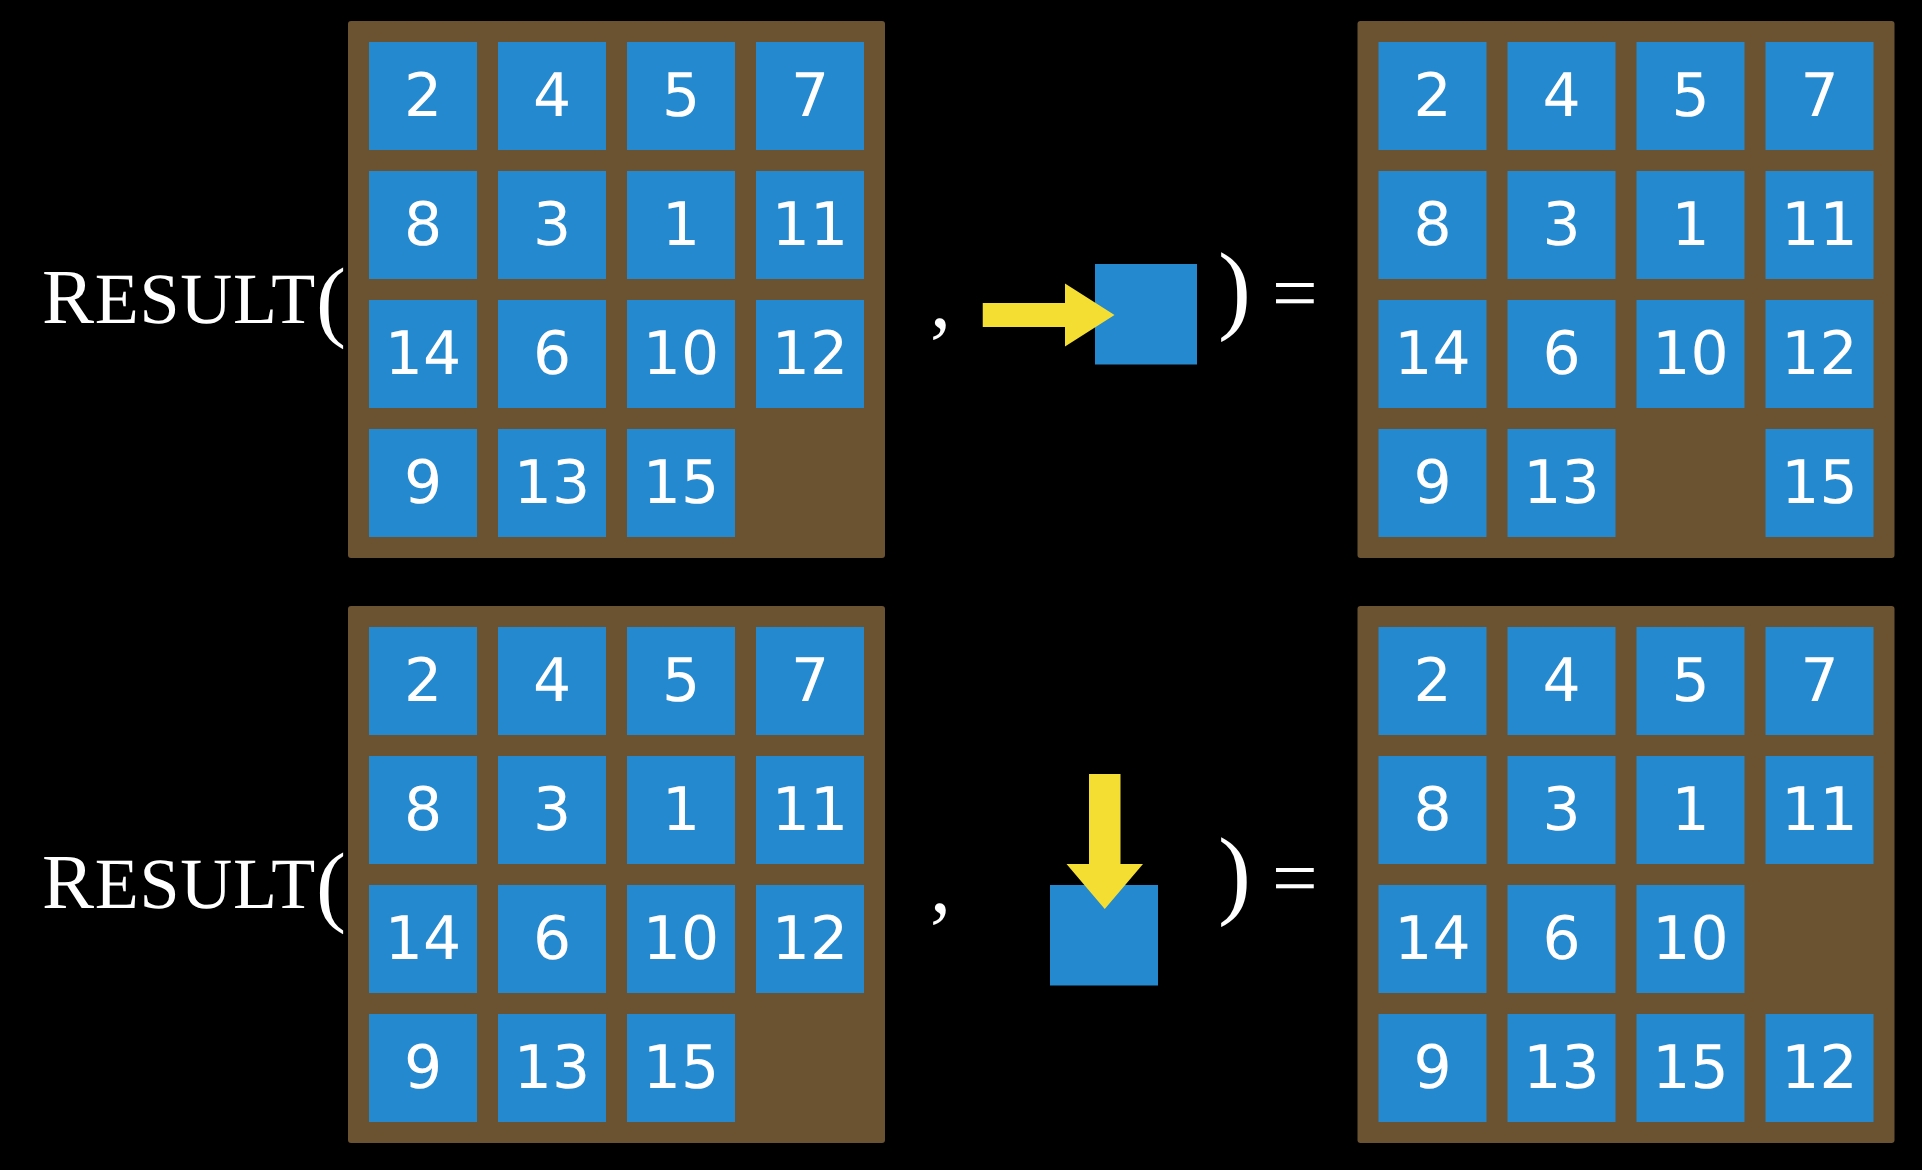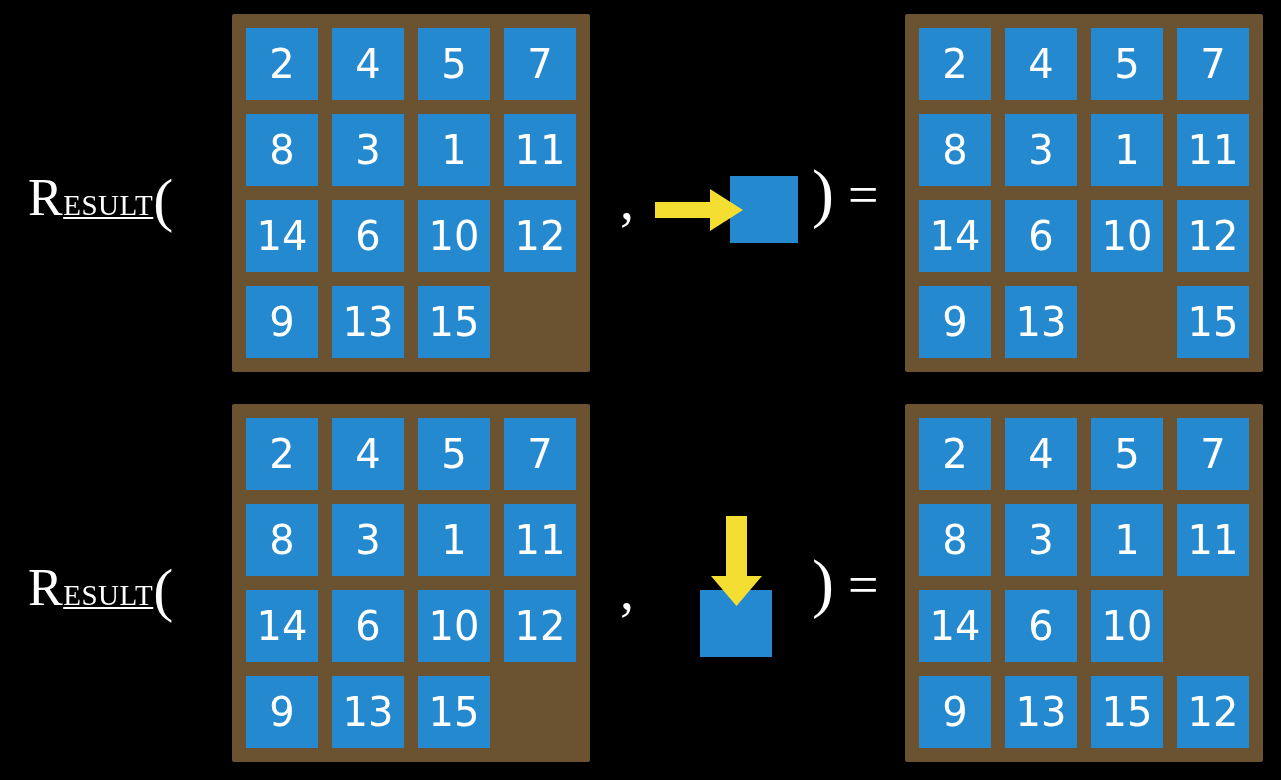--- a/index.html
+++ b/index.html
@@ -39,22 +39,21 @@
     color: #ffffff;
     font-family: "Liberation Serif", "DejaVu Serif", serif;
     white-space: nowrap;
     line-height: 1;
     letter-spacing: 0.5px;
   }
   .result-label .cap {
     font-size: 52px;
   }
   .result-label .small {
-    font-size: 29px;
-    text-decoration: underline;
+    font-size: 48px;
   }
   .result-label .paren {
     font-size: 60px;
     position: relative;
     top: 5px;
   }
 
   
   .comma {
     position: absolute;

